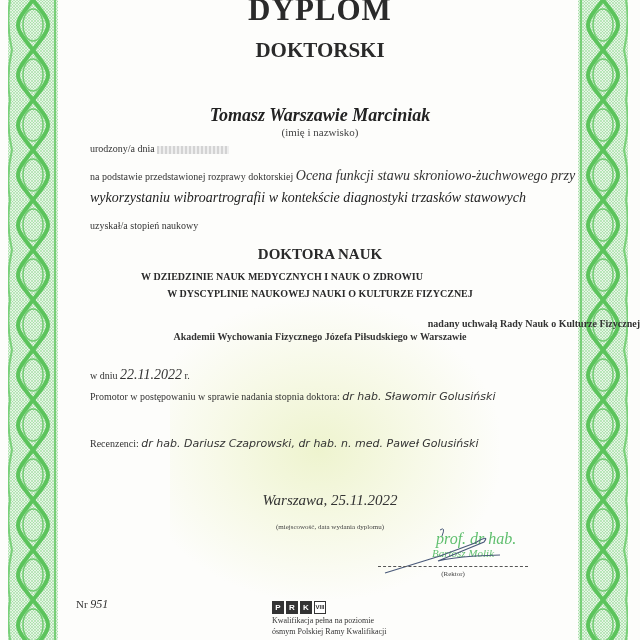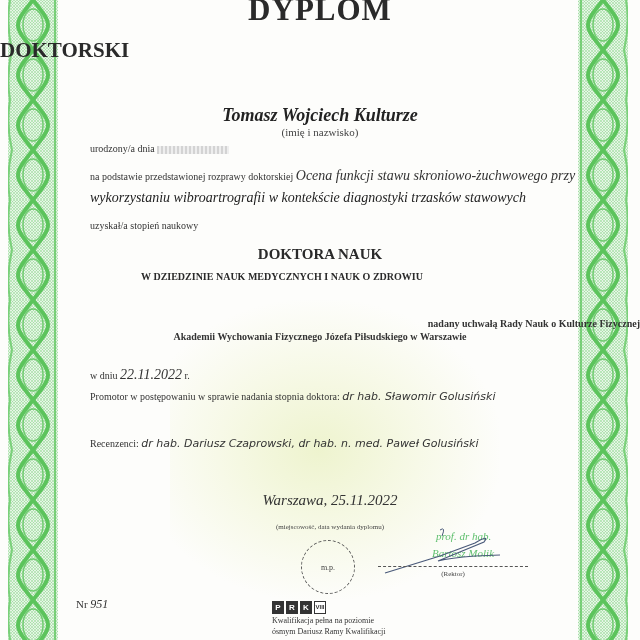--- a/index.html
+++ b/index.html
@@ -16,21 +16,21 @@
     background: radial-gradient(ellipse at 45% 50%, rgba(226,236,170,0.55) 0%, rgba(236,242,196,0.35) 40%, rgba(255,255,255,0) 72%);
     pointer-events: none;
   }
   .border { position: absolute; top: 0; width: 50px; height: 640px; }
   .border.left { left: 8px; }
   .border.right { left: 578px; }
   .border svg { width: 100%; height: 100%; display: block; }
 
   .abs { position: absolute; white-space: nowrap; }
   .title-main { left: 0; width: 640px; text-align: center; top: -8px; font-size: 31px; font-weight: bold; letter-spacing: 1px; color: #2a2a2a; }
-  .title-sub { left: 0; width: 640px; text-align: left; top: 38px; font-size: 21px; font-weight: bold; color: #2a2a2a; }
+  .title-sub { left: 0; width: 640px; text-align: center; top: 38px; font-size: 21px; font-weight: bold; color: #2a2a2a; }
   .name { left: 0; width: 640px; text-align: center; top: 105px; font-size: 18px; font-weight: bold; font-style: italic; color: #222; }
   .name-caption { left: 0; width: 640px; text-align: center; top: 126px; font-size: 11px; color: #444; }
   .small { font-size: 10px; color: #333; }
   .ital { font-family: "Liberation Serif", serif; font-style: italic; }
   .blur { display: inline-block; width: 72px; height: 8px; vertical-align: middle;
     background: repeating-linear-gradient(90deg, #cfcfcf 0 2px, #ededed 2px 4px); filter: blur(0.6px); opacity: .9; }
   .thesis-1 { left: 90px; top: 168px; }
   .thesis-1 .ital { font-size: 14px; }
   .thesis-2 { left: 90px; top: 190px; font-size: 14px; }
   .degree-label { left: 90px; top: 220px; text-align: right; }
@@ -43,21 +43,21 @@
   .date-row .ital { font-size: 14px; }
   .promotor { left: 90px; top: 390px; }
   .promotor .ital, .reviewers .ital { font-size: 13px; }
   .reviewers { left: 90px; top: 437px; }
   .issue-place { left: 220px; width: 220px; text-align: center; top: 492px; font-size: 15px; font-style: italic; color: #333; }
   .issue-caption { left: 220px; width: 220px; text-align: center; top: 523px; font-size: 7px; color: #444; }
   .seal { left: 301px; top: 540px; width: 52px; height: 52px; border: 1px dashed #555; border-radius: 50%;
     display: flex; align-items: center; justify-content: center; font-size: 8px; color: #444; }
   .sign-line { left: 378px; top: 566px; width: 150px; border-top: 1px dashed #555; }
   .rector-caption { left: 378px; width: 150px; text-align: center; top: 570px; font-size: 7px; color: #444; }
-  .stamp1 { left: 436px; top: 530px; font-size: 11px; font-style: italic; color: #5fbf6e; }
+  .stamp1 { left: 436px; top: 530px; font-size: 16px; font-style: italic; color: #5fbf6e; }
   .stamp2 { left: 432px; top: 547px; font-size: 11px; font-style: italic; color: #5fbf6e; }
   .signature { left: 380px; top: 528px; width: 120px; height: 50px; }
   .nr { left: 76px; top: 597px; font-size: 11px; color: #333; }
   .nr .ital { font-size: 12px; }
   .prk { left: 272px; top: 601px; display: flex; gap: 2px; }
   .prk span { display: inline-block; width: 12px; height: 13px; background: #333; color: #fff; font-family: "Liberation Sans", sans-serif;
     font-size: 8px; font-weight: bold; text-align: center; line-height: 13px; }
   .prk span.lvl { background: #fff; color: #333; border: 1px solid #333; width: 10px; height: 11px; line-height: 11px; font-size: 6px; }
   .prk-cap1 { left: 272px; top: 616px; font-size: 8px; color: #333; }
   .prk-cap2 { left: 272px; top: 627px; font-size: 8px; color: #333; }
@@ -91,37 +91,38 @@
   <div class="border right">
     <svg viewBox="0 0 50 640" preserveAspectRatio="none">
       <rect x="0" y="0" width="50" height="640" fill="url(#wave)" transform="translate(50,0) scale(-1,1)"></rect>
       <line x1="3" y1="0" x2="3" y2="640" stroke="#5cc45c" stroke-width="1.5"></line>
     </svg>
   </div>
 
   <div class="abs title-main">DYPLOM</div>
   <div class="abs title-sub">DOKTORSKI</div>
 
-  <div class="abs name">Tomasz Wojciech Kulturze</div>
+  <div class="abs name">Tomasz Warszawie Marciniak</div>
   <div class="abs name-caption">(imię i nazwisko)</div>
 
   <div class="abs small" style="left:90px; top:143px;">
     <span>urodzony/a  dnia</span>
     <span class="blur"></span>
   </div>
 
   <div class="abs small thesis-1">
     <span>na podstawie przedstawionej rozprawy doktorskiej</span>
     <span class="ital">Ocena funkcji stawu skroniowo-żuchwowego przy</span>
   </div>
   <div class="abs thesis-2 ital">wykorzystaniu wibroartrografii w kontekście diagnostyki trzasków stawowych</div>
 
   <div class="abs small degree-label">uzyskał/a  stopień naukowy</div>
   <div class="abs degree">DOKTORA NAUK</div>
   <div class="abs field1">W DZIEDZINIE NAUK MEDYCZNYCH I NAUK O ZDROWIU</div>
+  <div class="abs field2">W DYSCYPLINIE NAUKOWEJ NAUKI O KULTURZE FIZYCZNEJ</div>
   <div class="abs council1">nadany uchwałą Rady Nauk o Kulturze Fizycznej</div>
   <div class="abs council2">Akademii Wychowania Fizycznego Józefa Piłsudskiego w Warszawie</div>
 
   <div class="abs small date-row">
     <span>w dniu</span>
     <span class="ital">22.11.2022</span>
     <span>r.</span>
   </div>
 
   <div class="abs small promotor">
@@ -130,23 +131,20 @@
   </div>
 
   <div class="abs small reviewers">
     <span>Recenzenci:</span>
     <span class="ital" style="font-family:'DejaVu Sans',sans-serif;font-size:11px;">dr hab. Dariusz Czaprowski, dr hab. n. med. Paweł Golusiński</span>
   </div>
 
   <div class="abs issue-place">Warszawa, 25.11.2022</div>
   <div class="abs issue-caption">(miejscowość, data wydania dyplomu)</div>
 
-  <div class="abs seal">
-    <span>m.p.</span>
-  </div>
 
   <div class="abs stamp1">prof. dr hab.</div>
   <div class="abs stamp2">Bartosz Molik</div>
   <svg class="abs signature" viewBox="0 0 120 50">
     <path d="M5 45 L60 28 L95 15 Q110 6 104 14 L58 33 Q70 30 95 28 L120 27" fill="none" stroke="#4a5a7a" stroke-width="1.2"></path>
     <path d="M60 2 Q66 -2 62 8" fill="none" stroke="#4a5a7a" stroke-width="1"></path>
   </svg>
   <div class="abs sign-line"></div>
   <div class="abs rector-caption">(Rektor)</div>
 
@@ -155,14 +153,14 @@
     <span class="ital">951</span>
   </div>
 
   <div class="abs prk">
     <span>P</span>
     <span>R</span>
     <span>K</span>
     <span class="lvl">VIII</span>
   </div>
   <div class="abs prk-cap1">Kwalifikacja pełna na poziomie</div>
-  <div class="abs prk-cap2">ósmym Dariusz Ramy Kwalifikacji</div>
+  <div class="abs prk-cap2">ósmym Polskiej Ramy Kwalifikacji</div>
 </div>
 
 </body></html>

